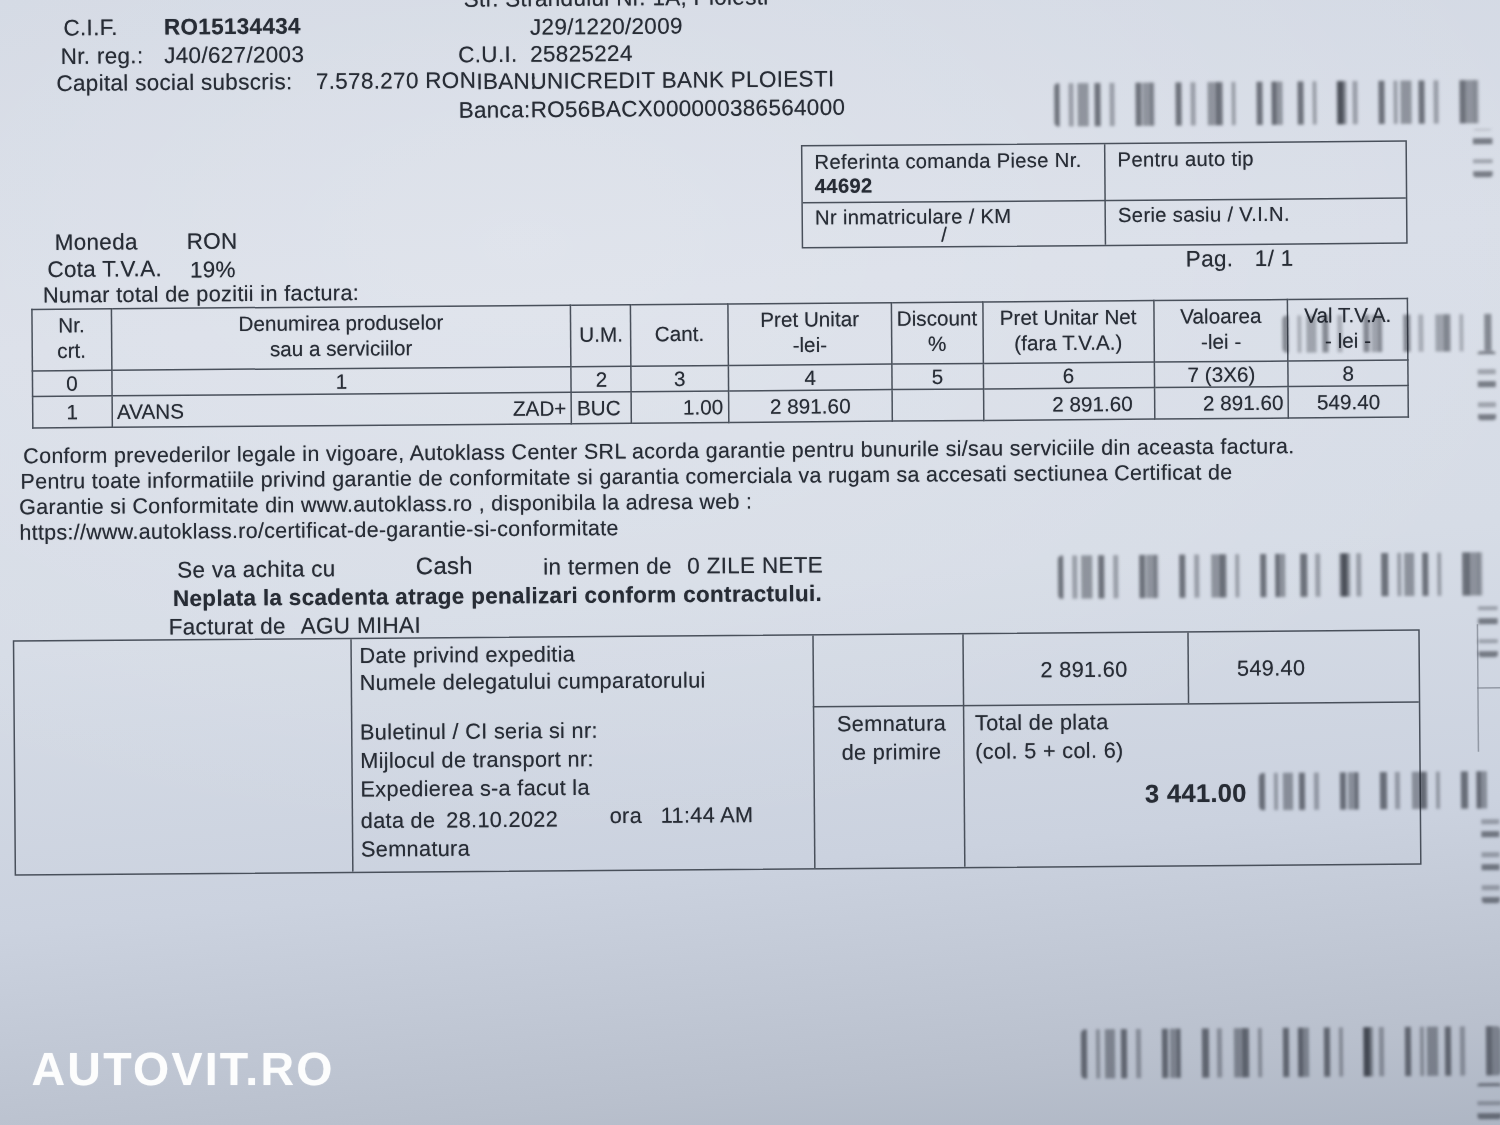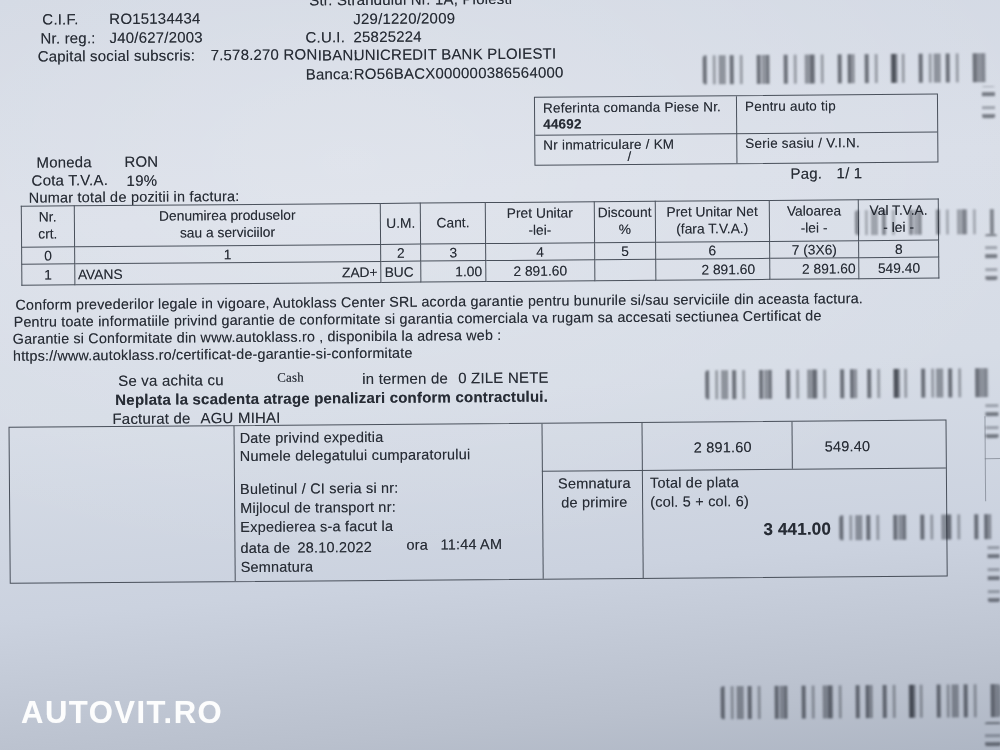--- a/index.html
+++ b/index.html
@@ -13,21 +13,21 @@
     position:absolute;inset:0;
     background:
       radial-gradient(120% 90% at 35% 22%, rgba(255,255,255,.20), transparent 60%),
       linear-gradient(175deg,#d2d8e3 0%,#d9dee8 28%,#d6dce6 52%,#cbd2df 74%,#b9c0cd 92%,#aeb6c4 100%);
   }
   .tilt{position:absolute;inset:0;transform:rotate(-0.45deg);transform-origin:50% 48%;}
   .t{position:absolute;white-space:nowrap;font-size:15px;letter-spacing:.2px;
      text-shadow:0 0 .6px rgba(40,45,55,.55);}
   .sm{font-size:13.5px;}
   .b{font-weight:700;}
-  .serif{font-family:Liberation Serif, serif;font-size:13px;}
+  .serif{font-family:Liberation Sans, sans-serif;font-size:16px;}
   .box{position:absolute;border:1.4px solid #49505b;}
   .vline{position:absolute;width:0;border-left:1.3px solid #49505b;}
   .hline{position:absolute;height:0;border-top:1.3px solid #49505b;}
   
   table.items{position:absolute;left:22px;top:202px;width:918px;border-collapse:collapse;
      font-size:13.8px;text-shadow:0 0 .6px rgba(40,45,55,.5);}
   table.items td{border:1.3px solid #49505b;padding:0 3px;vertical-align:middle;}
   table.items .hd{text-align:center;line-height:1.22;height:40px;}
   table.items .ix{text-align:center;height:16px;line-height:15px;}
   table.items .dr{height:20px;}
@@ -57,21 +57,21 @@
 </head>
 <body>
 
 <div class="paper"></div>
 
 <div class="tilt">
 
   <div class="t" style="left:312px;top:-10px;">Str. Strandului Nr. 1A, Ploiesti</div>
 
   <div class="t" style="left:45px;top:7px;">C.I.F.</div>
-  <div class="t" style="left:112px;top:7px;">RO15134434</div>
+  <div class="t" style="left:112px;top:7px;font-weight:bold;">RO15134434</div>
   <div class="t" style="left:356px;top:9px;">J29/1220/2009</div>
 
   <div class="t" style="left:43px;top:26px;">Nr. reg.:</div>
   <div class="t" style="left:112px;top:26px;">J40/627/2003</div>
   <div class="t" style="left:308px;top:27px;">C.U.I.</div>
   <div class="t" style="left:356px;top:27px;">25825224</div>
 
   <div class="t" style="left:40px;top:44px;">Capital social subscris:</div>
   <div class="t" style="left:213px;top:44px;">7.578.270 RON</div>
   <div class="t" style="left:308px;top:45px;margin-left:12px;">IBAN:</div>

